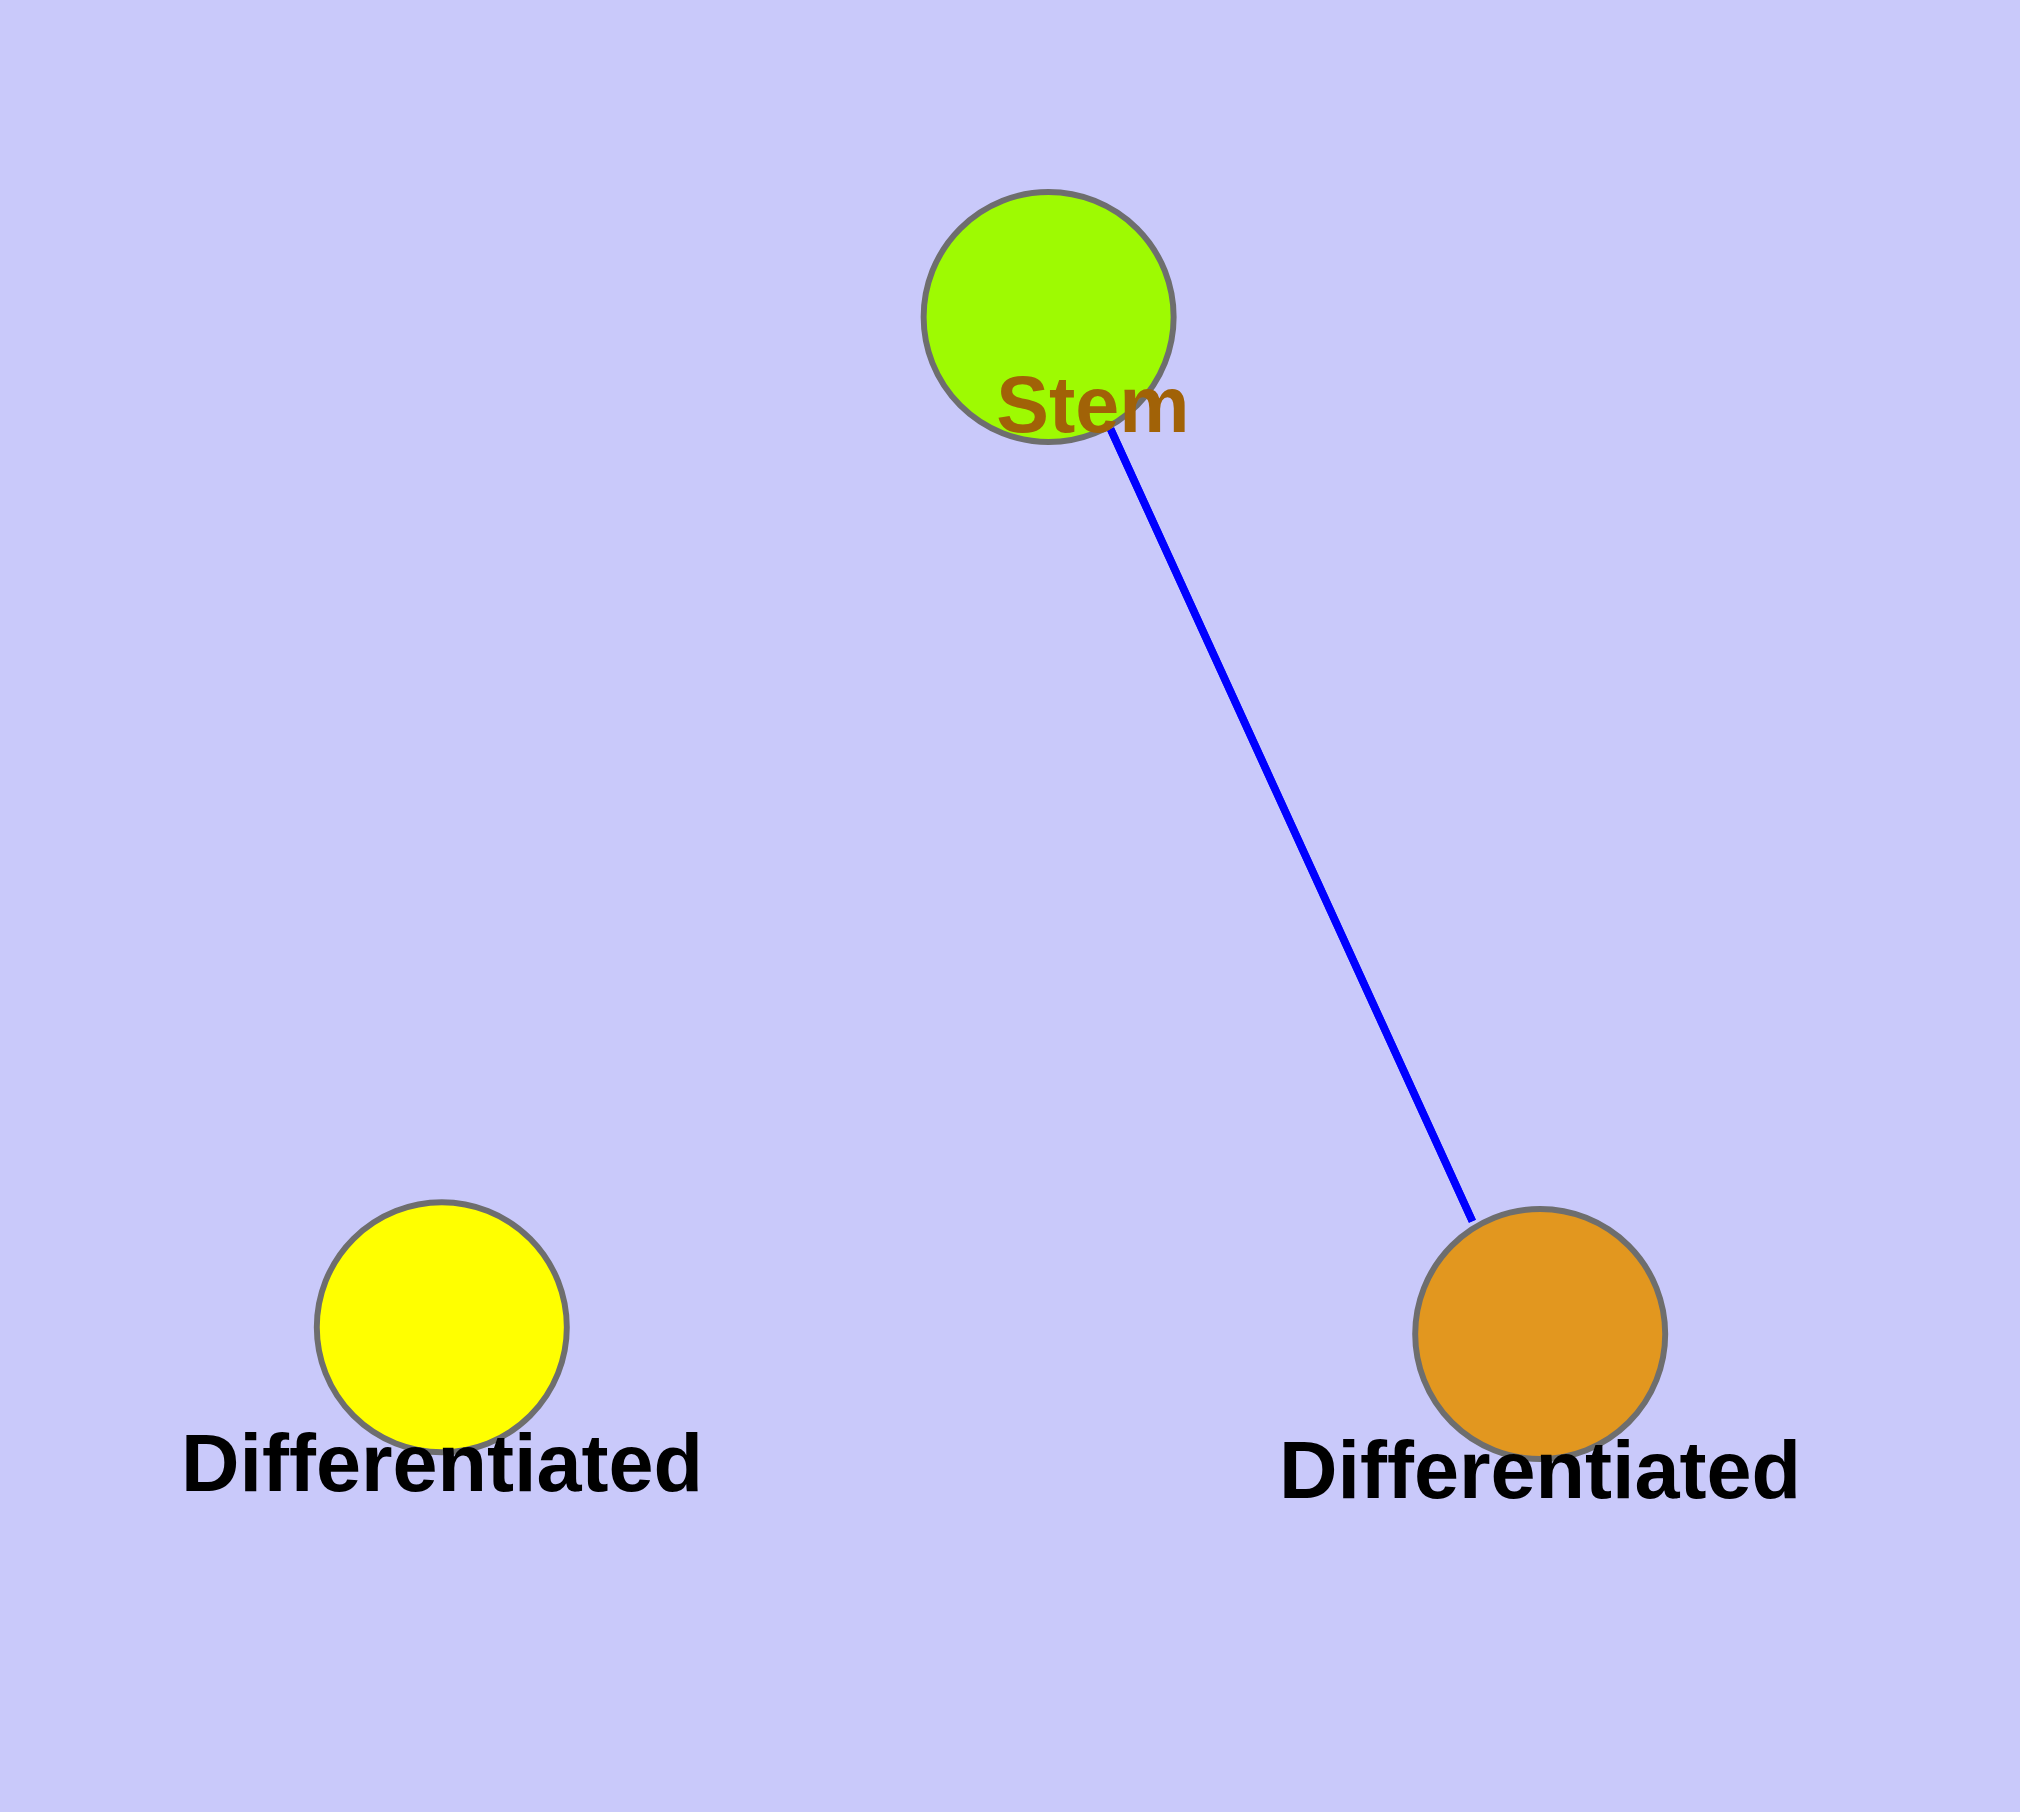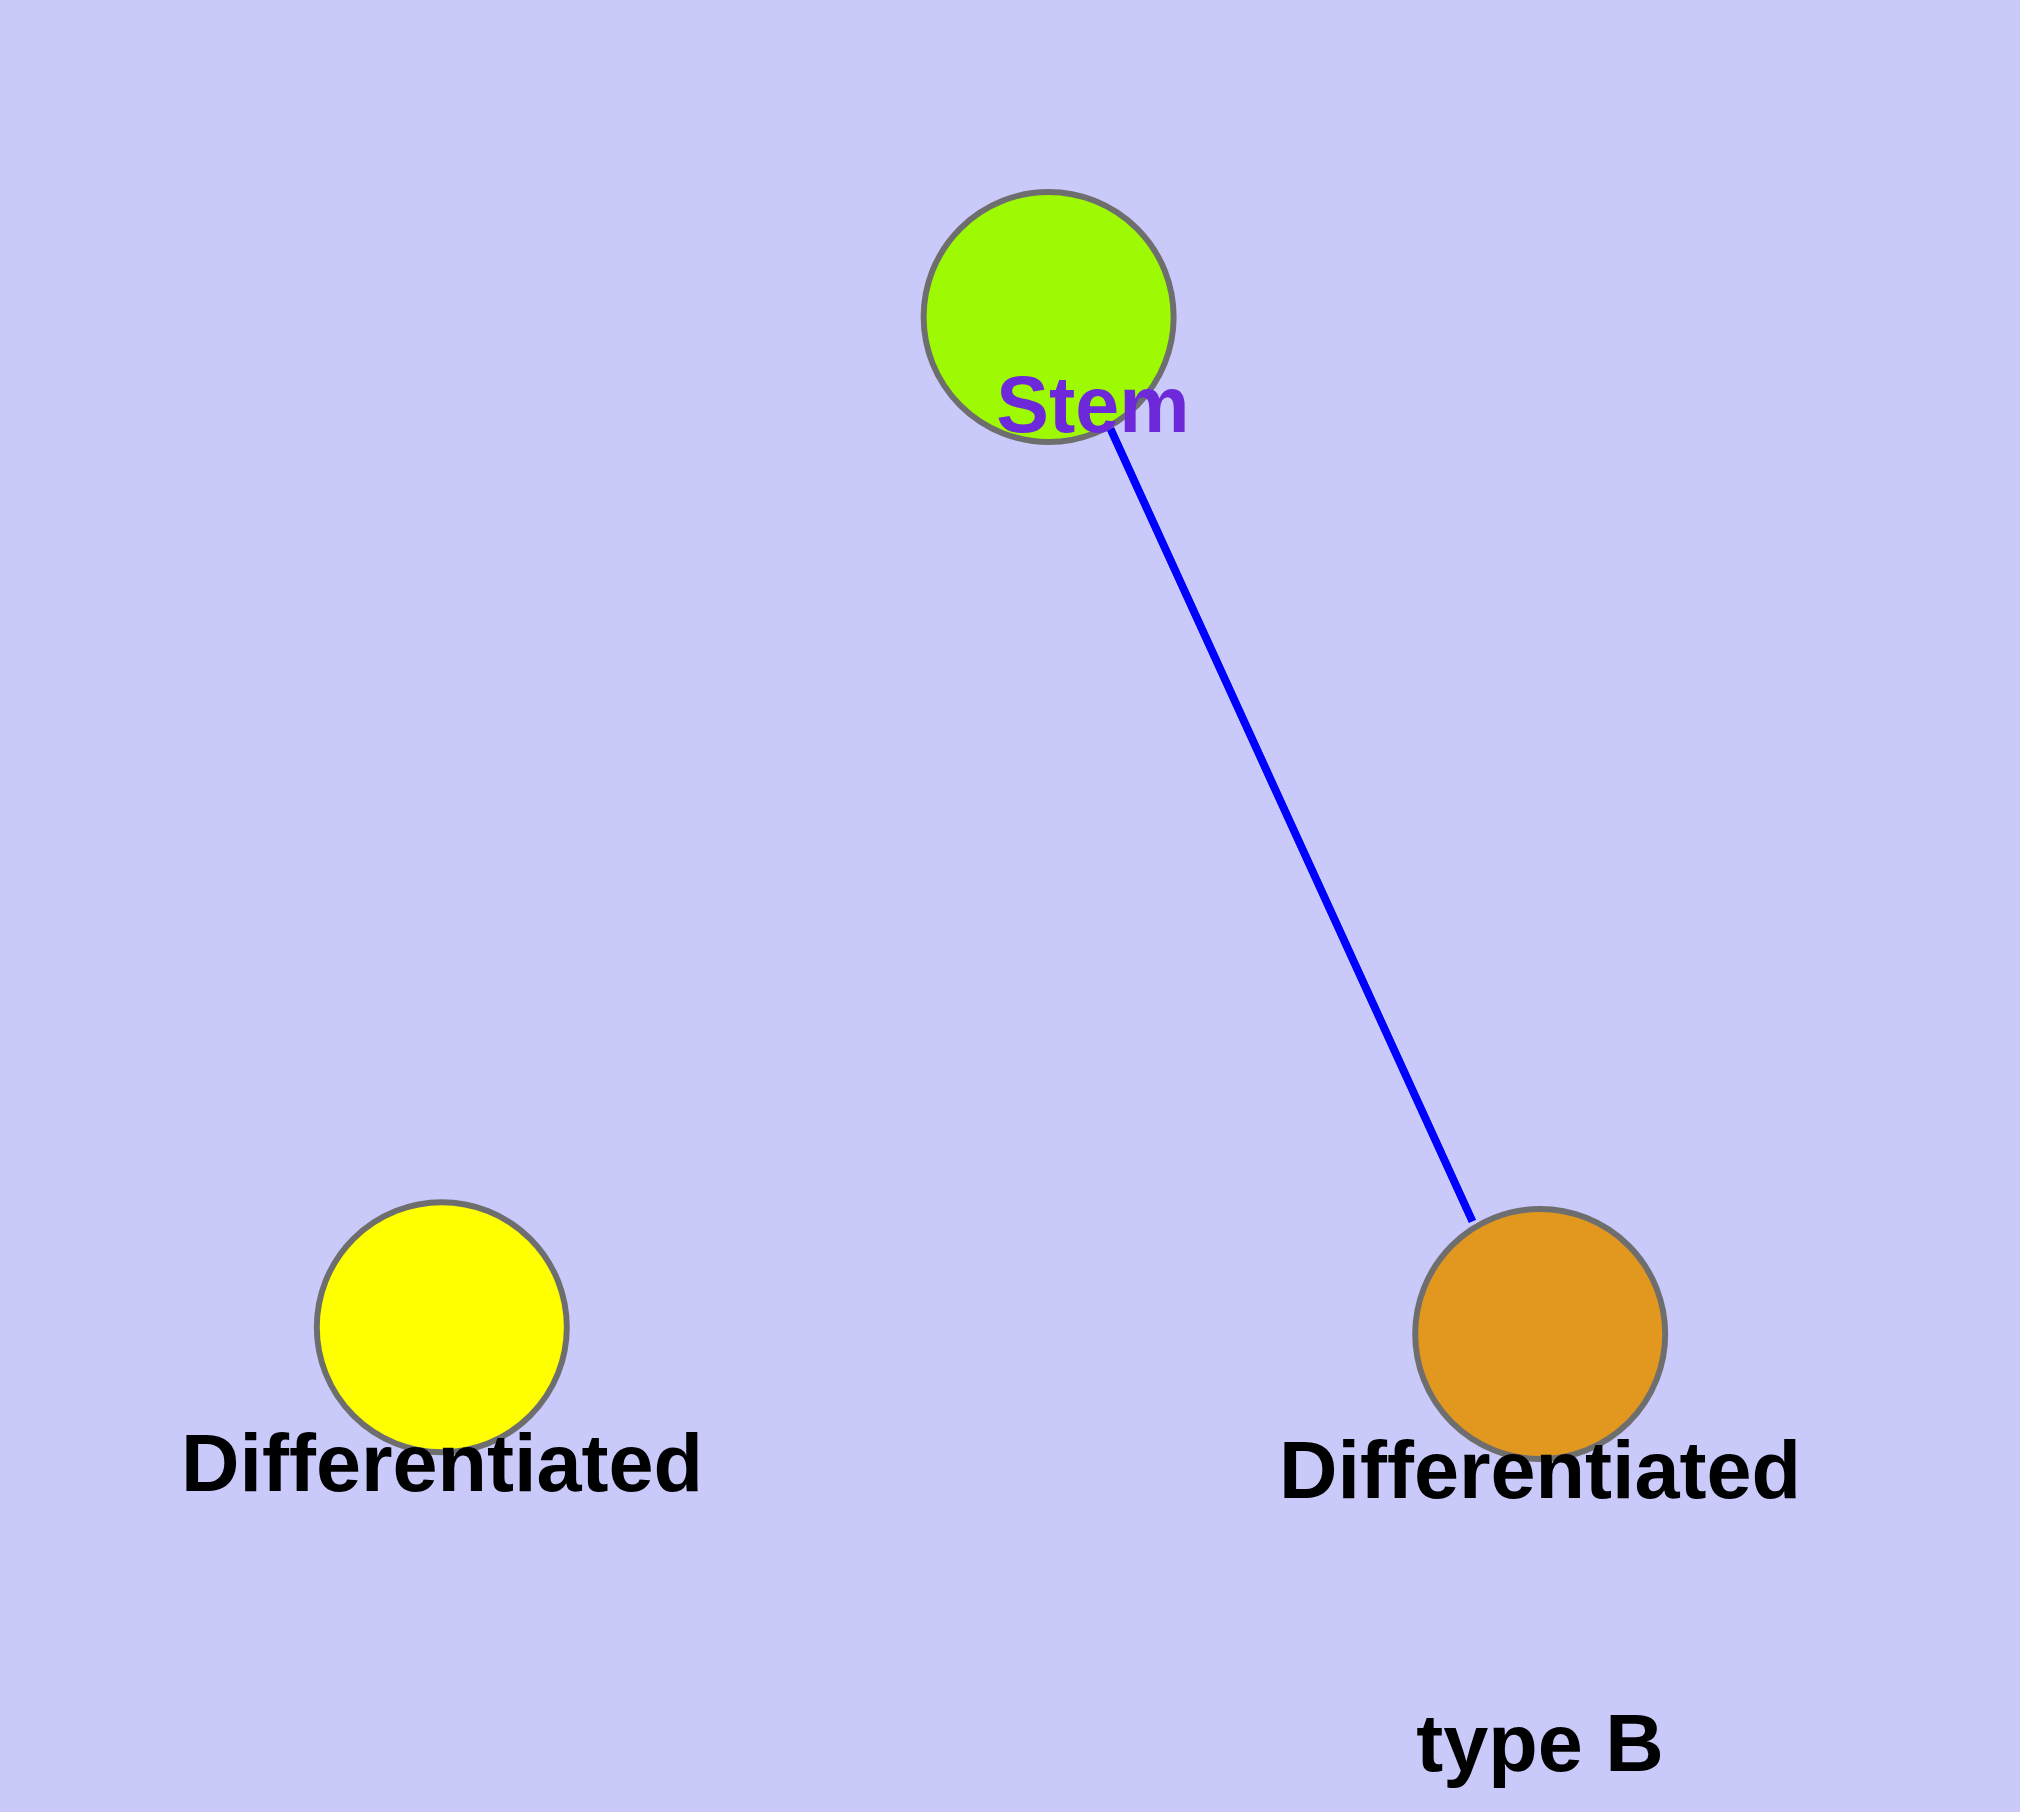--- a/index.html
+++ b/index.html
@@ -58,27 +58,26 @@
       <line x1="1310" y1="506" x2="1737" y2="1441" stroke="#0000ff" stroke-width="9" stroke-linecap="butt"></line>
     </g>
 
     <g>
       <circle cx="1237" cy="374" r="147.5" fill="#9efa02" stroke="#6e6e6e" stroke-width="7"></circle>
       <circle cx="521" cy="1566" r="147.5" fill="#ffff00" stroke="#6e6e6e" stroke-width="7"></circle>
       <circle cx="1817" cy="1574" r="147.5" fill="#e2971f" stroke="#6e6e6e" stroke-width="7"></circle>
     </g>
   </svg>
 
-  <div class="node-label stem" style="left: 625px; top: 273px; width: 848px; font-size: 79px; color: #6d28d9;">
+  <div class="node-label stem" style="left: 625px; top: 273px; width: 848px; font-size: 79px; color: #a16207;">
     <span>Stem</span>
   </div>
 
   <div class="node-label leaf" style="left: 18px; top: 1237px; width: 848px; font-size: 81px; color: rgb(0, 0, 0);">
     <div>Differentiated</div>
   </div>
 
   <div class="node-label leaf" style="left: 1116px; top: 1244px; width: 848px; font-size: 81px; color: rgb(0, 0, 0);">
     <div>Differentiated</div>
-    <div>type B</div>
   </div>
 
 </div>
 
 
 </body></html>

